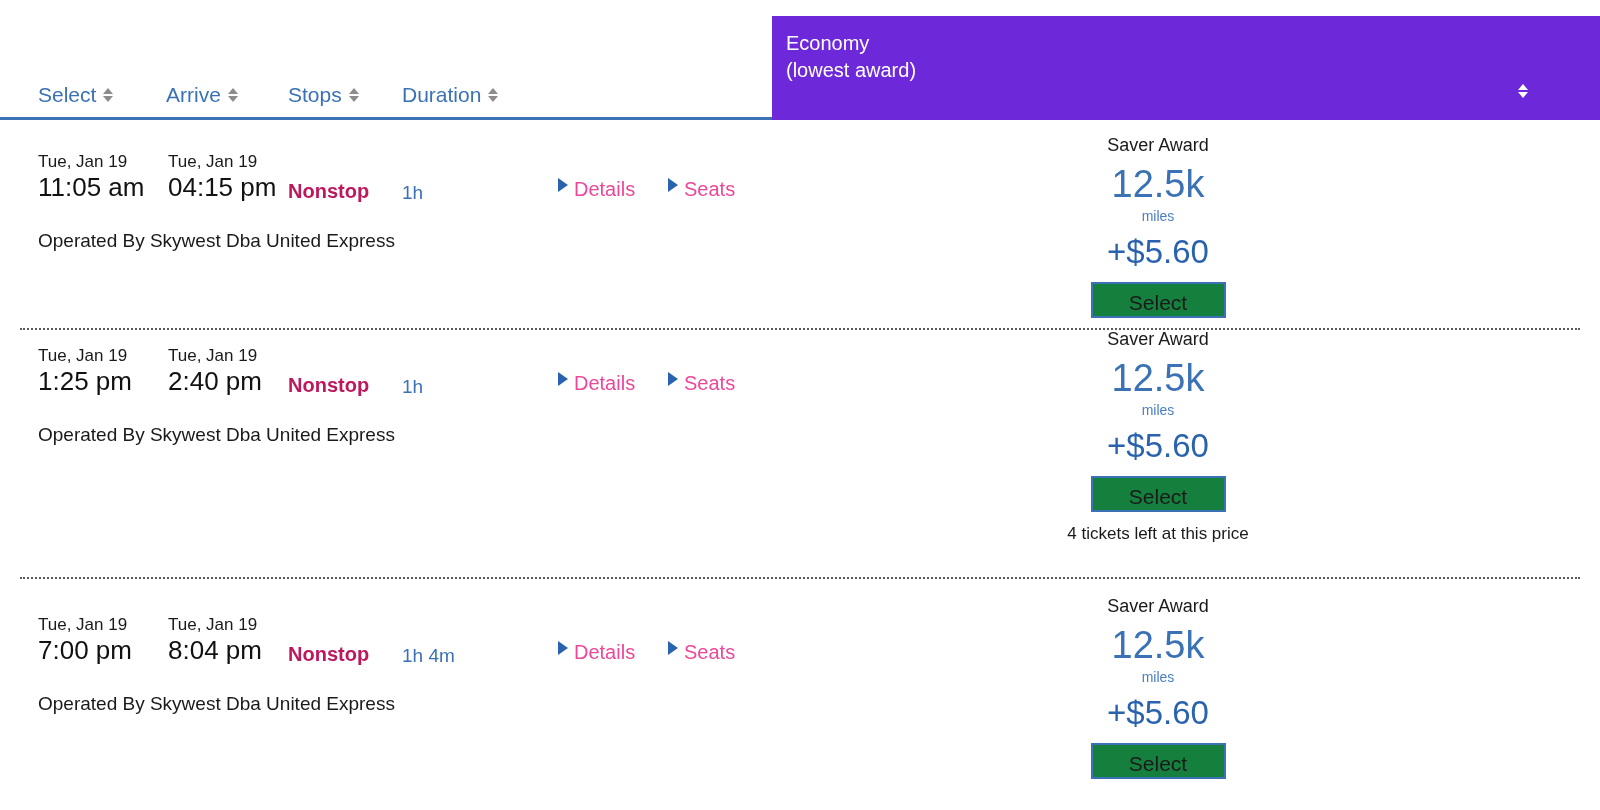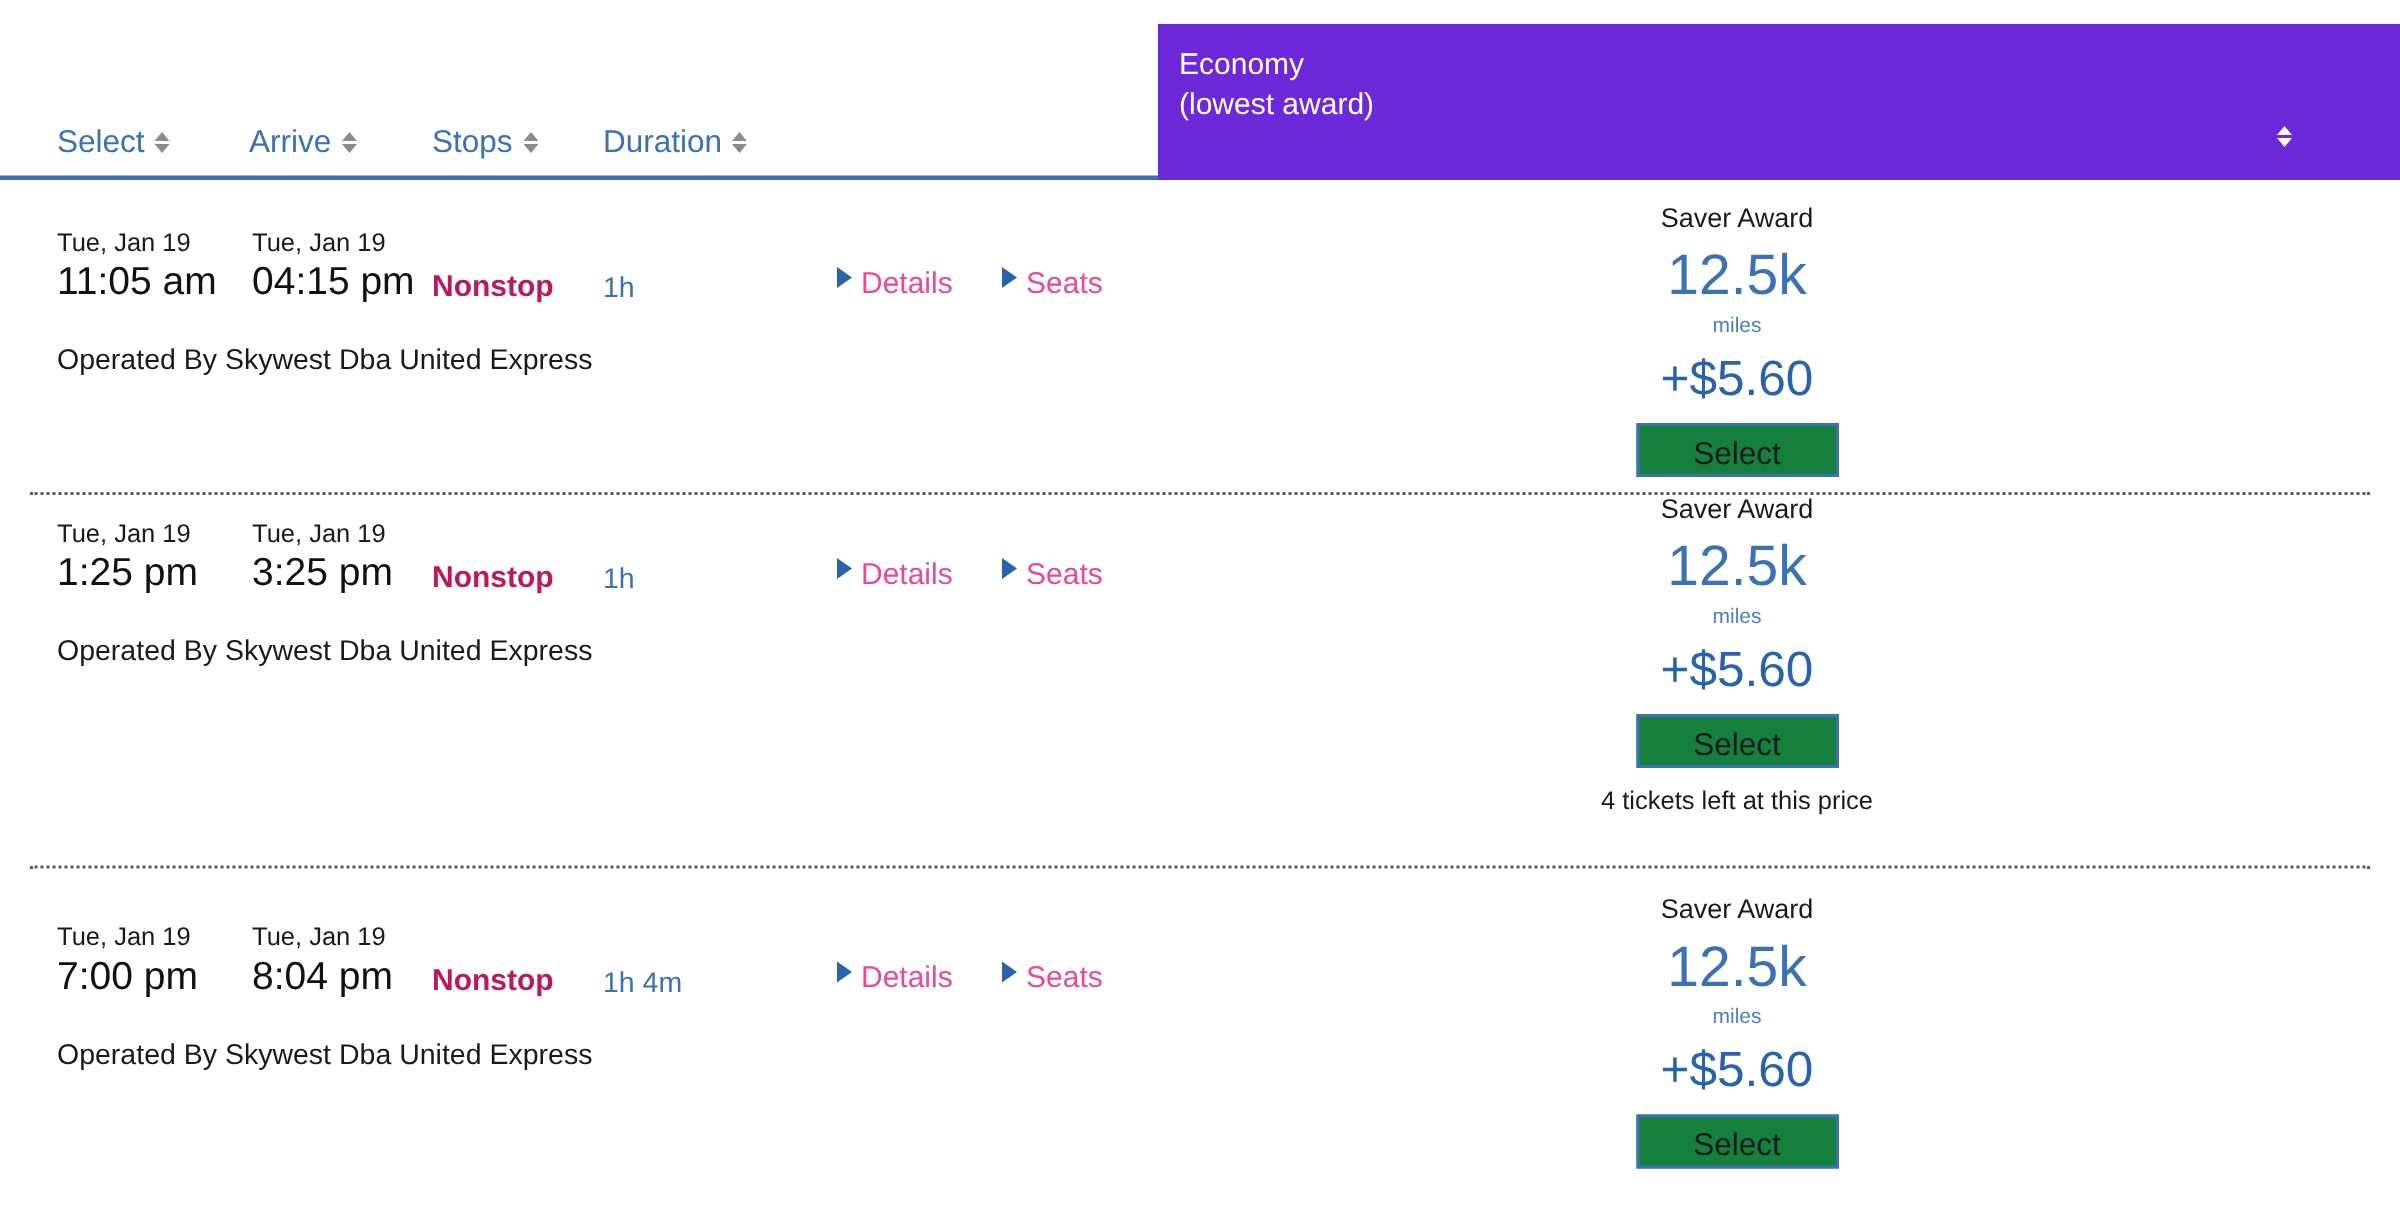--- a/index.html
+++ b/index.html
@@ -297,21 +297,21 @@
       <button class="select-btn">Select</button>
     </div>
   </div>
 
   <div class="flight-row r2">
     <div class="row-sep"></div>
     <div class="itin">
       <div class="seg-date c-depart" style="top:18px">Tue, Jan 19</div>
       <div class="seg-time c-depart" style="top:38px">1:25 pm</div>
       <div class="seg-date c-arrive" style="top:18px">Tue, Jan 19</div>
-      <div class="seg-time c-arrive" style="top:38px">3:25 pm</div>
+      <div class="seg-time c-arrive" style="top:38px">2:40 pm</div>
       <div class="seg-stops c-stops" style="top:46px">Nonstop</div>
       <div class="seg-dur c-duration" style="top:48px">1h</div>
 
       <div class="link-btn c-details" style="top:44px">
         <span class="tri-right"></span>
         <span>Details</span>
       </div>
       <div class="link-btn c-seats" style="top:44px">
         <span class="tri-right"></span>
         <span>Seats</span>

